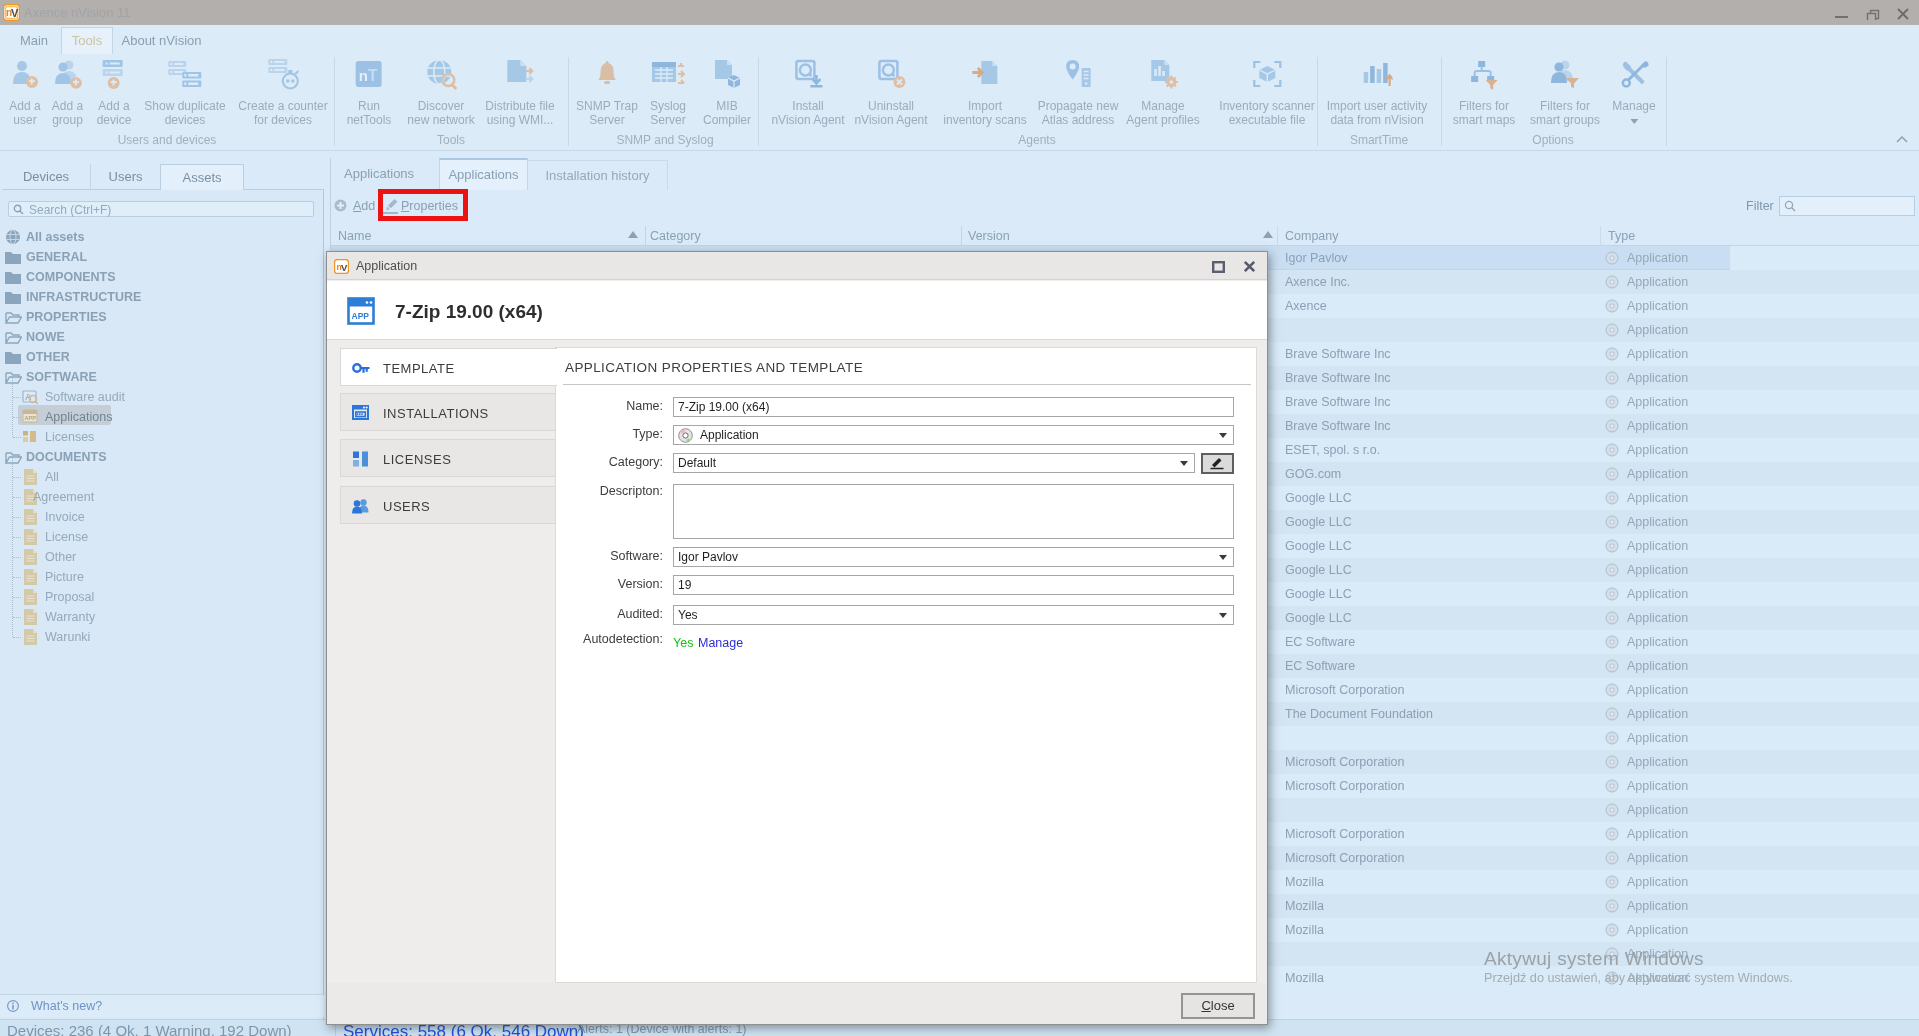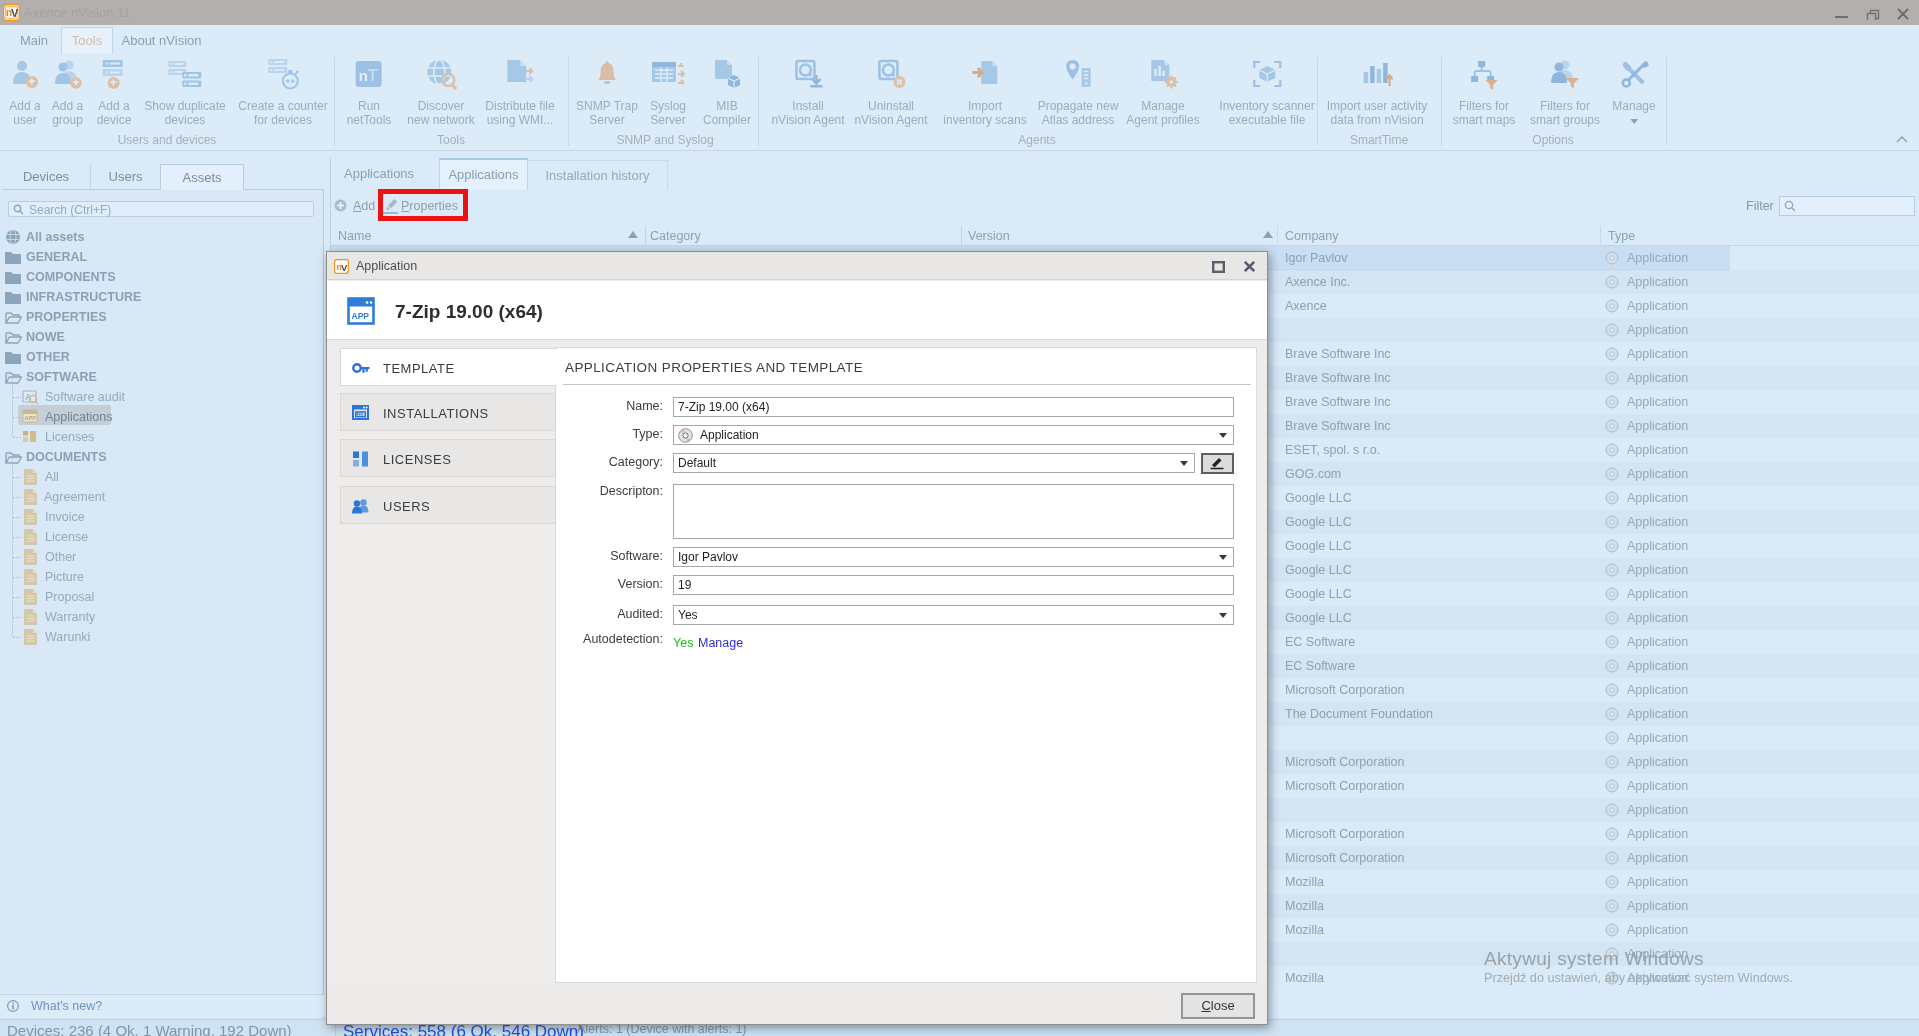--- a/index.html
+++ b/index.html
@@ -346,21 +346,21 @@
     <path d="M9 0 l4 4 h-4 z" fill="#e4dcc4"></path>
     <path d="M2.5 7h8M2.5 9.5h8M2.5 12h8" stroke="#eae3cf" stroke-width="1.2"></path>
   </svg>
 <div class="tri" style="left:45px;top:467px">All</div>
 <div class="ab" style="left:13px;top:497px;width:8px;border-top:1px dotted #a9bed0"></div>
 <svg class="ab" style="left:24px;top:489px" width="13" height="16">
     <path d="M0 0 h9 l4 4 v12 h-13 z" fill="#d3c8a8"></path>
     <path d="M9 0 l4 4 h-4 z" fill="#e4dcc4"></path>
     <path d="M2.5 7h8M2.5 9.5h8M2.5 12h8" stroke="#eae3cf" stroke-width="1.2"></path>
   </svg>
-<div class="tri" style="left:44px;top:487px">Agreement</div>
+<div class="tri" style="left:33px;top:487px">Agreement</div>
 <div class="ab" style="left:13px;top:517px;width:8px;border-top:1px dotted #a9bed0"></div>
 <svg class="ab" style="left:24px;top:509px" width="13" height="16">
     <path d="M0 0 h9 l4 4 v12 h-13 z" fill="#d3c8a8"></path>
     <path d="M9 0 l4 4 h-4 z" fill="#e4dcc4"></path>
     <path d="M2.5 7h8M2.5 9.5h8M2.5 12h8" stroke="#eae3cf" stroke-width="1.2"></path>
   </svg>
 <div class="tri" style="left:45px;top:507px">Invoice</div>
 <div class="ab" style="left:13px;top:537px;width:8px;border-top:1px dotted #a9bed0"></div>
 <svg class="ab" style="left:24px;top:529px" width="13" height="16">
     <path d="M0 0 h9 l4 4 v12 h-13 z" fill="#d3c8a8"></path>

